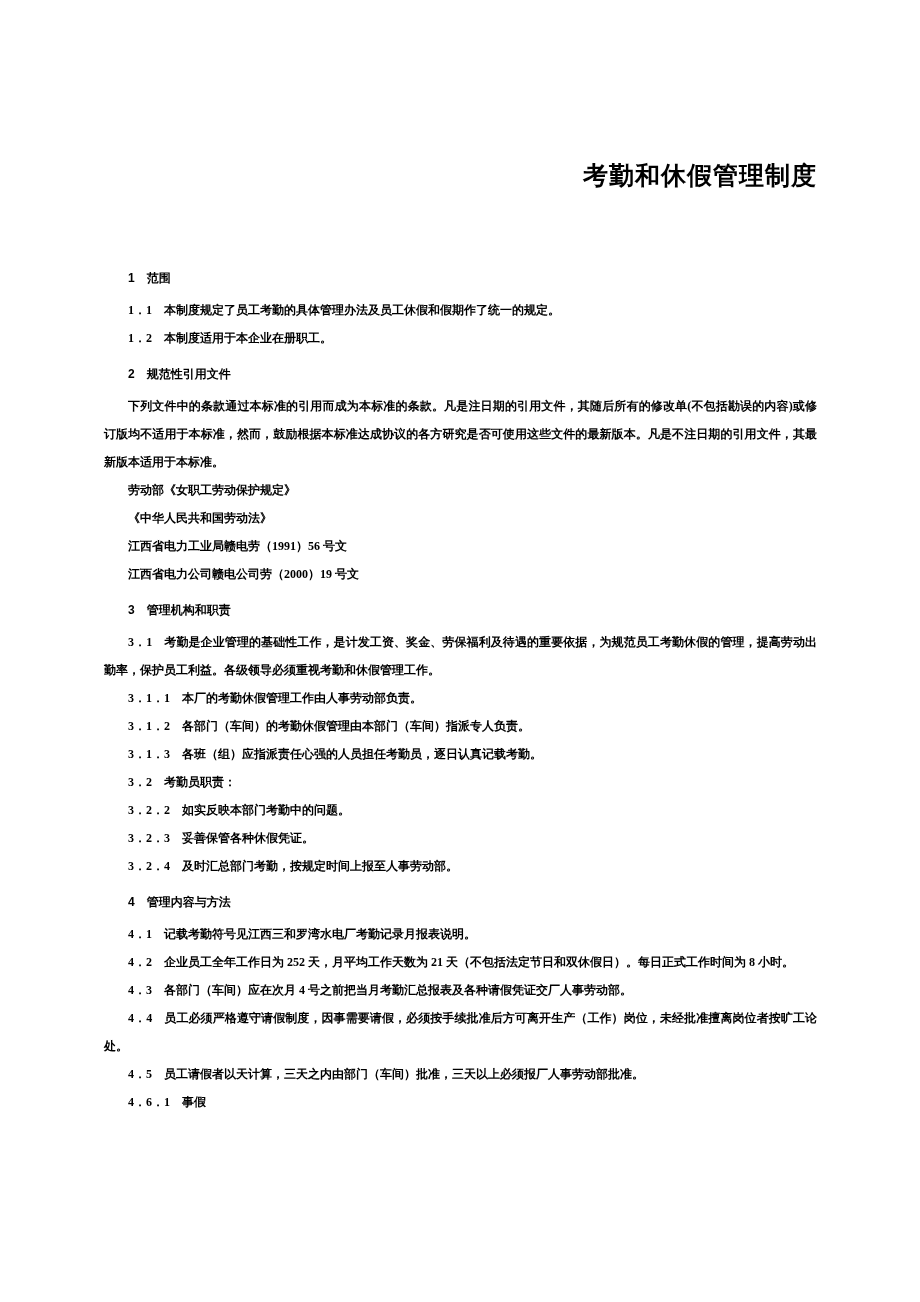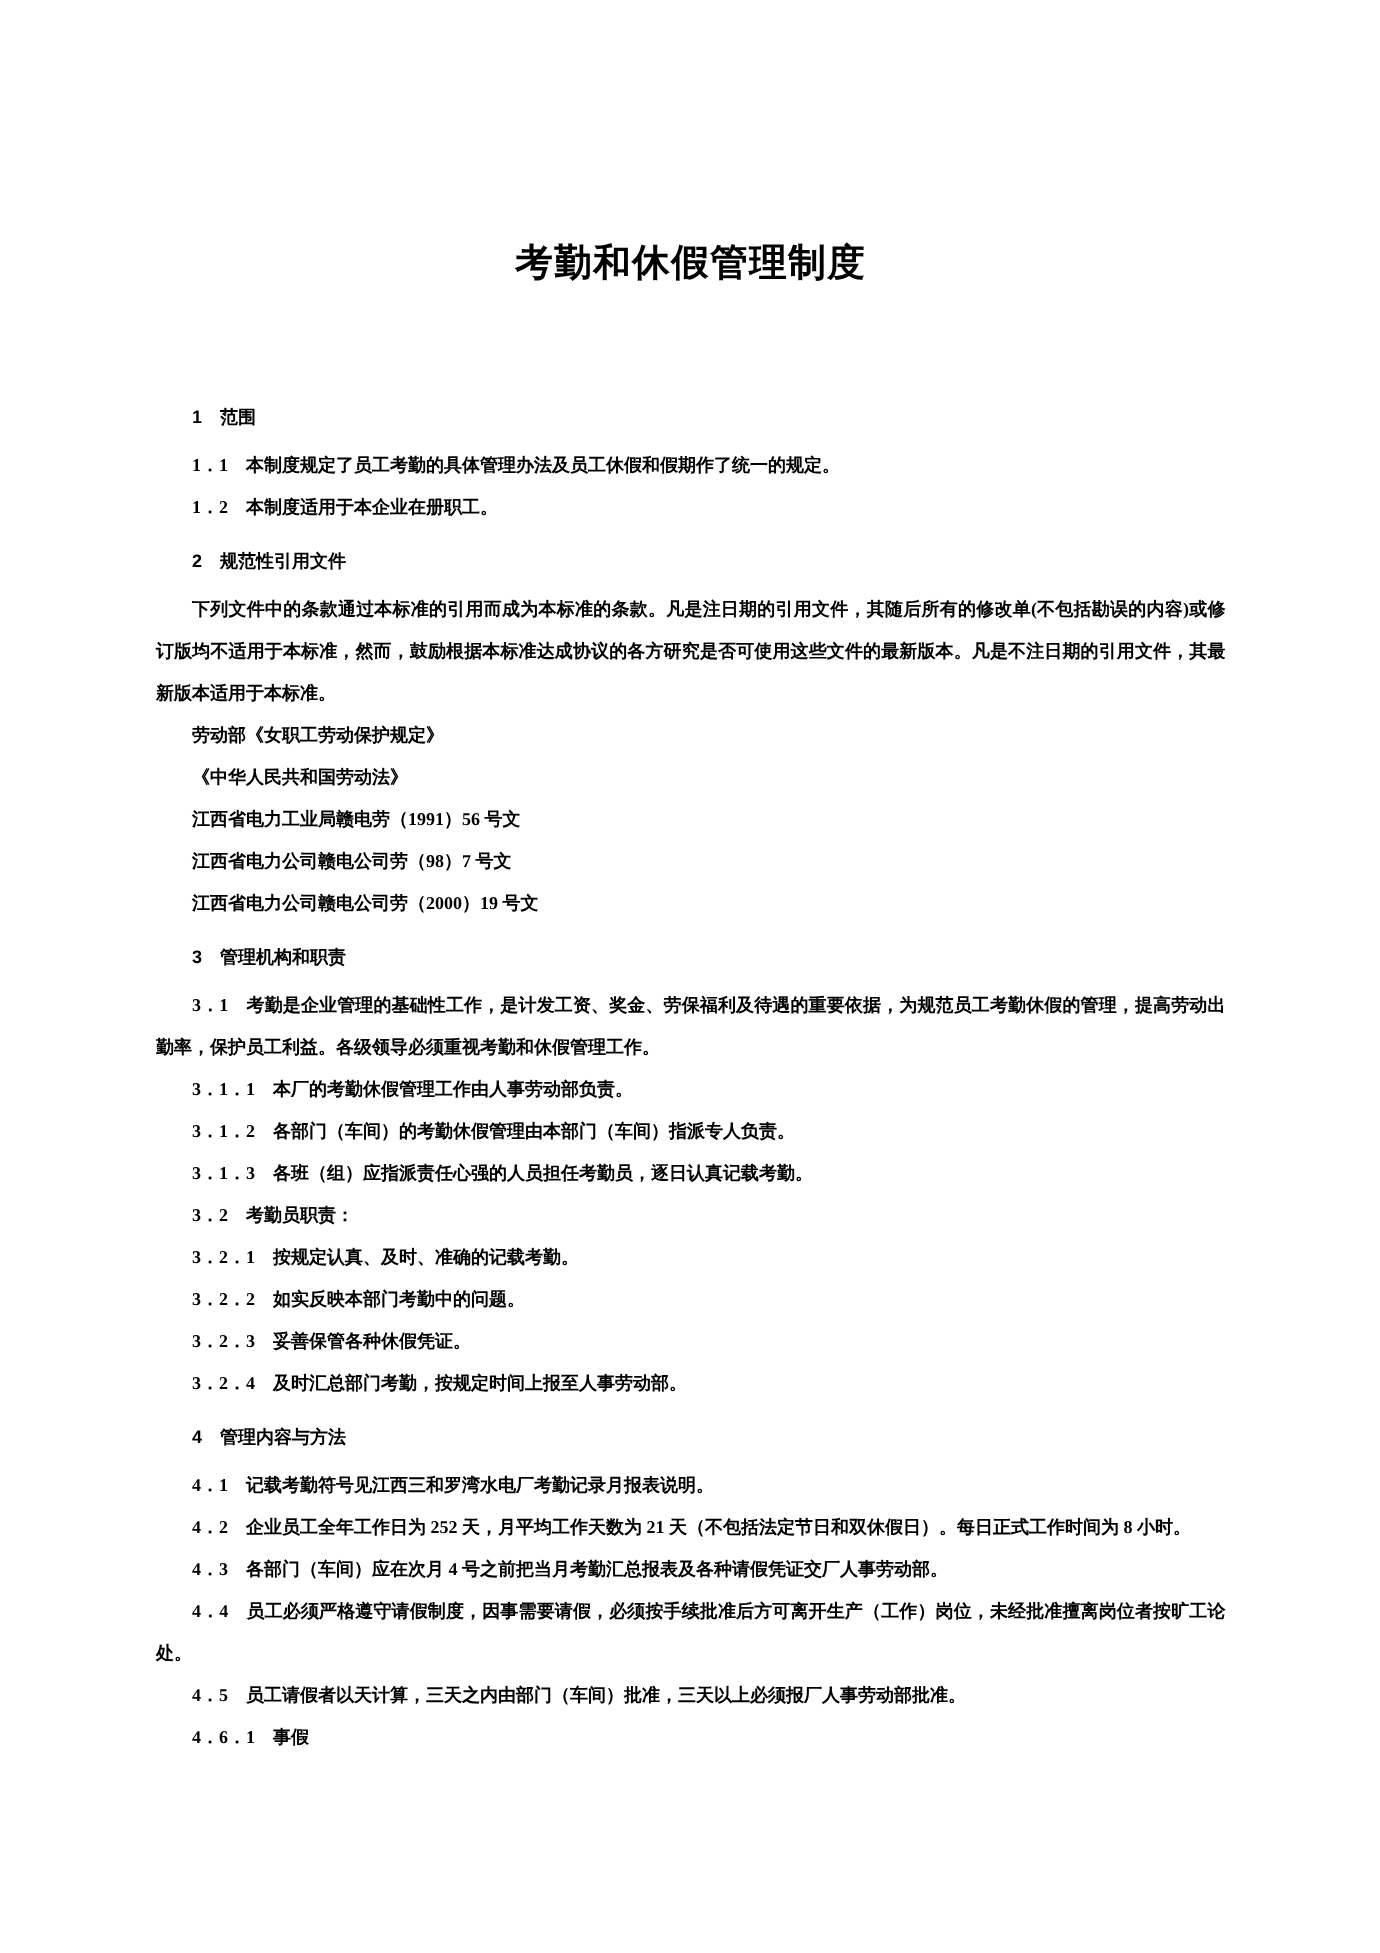--- a/index.html
+++ b/index.html
@@ -13,21 +13,21 @@
   .page {
     width: 920px;
     height: 1302px;
     padding: 158px 103px 30px 104px;
     overflow: hidden;
     background: #ffffff;
   }
   .doc-title {
     font-size: 25px;
     font-weight: bold;
-    text-align: center;
+    text-align: right;
     line-height: 34px;
     letter-spacing: 1px;
     margin-bottom: 72px;
     font-family: "Liberation Sans", "DejaVu Sans", sans-serif;
   }
   .block {
     font-size: 12px;
     line-height: 28px;
     text-indent: 2em;
   }
@@ -49,29 +49,27 @@
   <div class="doc-title">考勤和休假管理制度</div>
   <div>
       <div class="block heading">1　范围</div>
       <div class="block para">1．1　本制度规定了员工考勤的具体管理办法及员工休假和假期作了统一的规定。</div>
       <div class="block para">1．2　本制度适用于本企业在册职工。</div>
       <div class="block heading">2　规范性引用文件</div>
       <div class="block para">下列文件中的条款通过本标准的引用而成为本标准的条款。凡是注日期的引用文件，其随后所有的修改单(不包括勘误的内容)或修订版均不适用于本标准，然而，鼓励根据本标准达成协议的各方研究是否可使用这些文件的最新版本。凡是不注日期的引用文件，其最新版本适用于本标准。</div>
       <div class="block para">劳动部《女职工劳动保护规定》</div>
       <div class="block para">《中华人民共和国劳动法》</div>
       <div class="block para">江西省电力工业局赣电劳（1991）56 号文</div>
-      <div class="block para">江西省电力公司赣电公司劳（98）7 号文</div>
       <div class="block para">江西省电力公司赣电公司劳（2000）19 号文</div>
       <div class="block heading">3　管理机构和职责</div>
       <div class="block para">3．1　考勤是企业管理的基础性工作，是计发工资、奖金、劳保福利及待遇的重要依据，为规范员工考勤休假的管理，提高劳动出勤率，保护员工利益。各级领导必须重视考勤和休假管理工作。</div>
       <div class="block para">3．1．1　本厂的考勤休假管理工作由人事劳动部负责。</div>
       <div class="block para">3．1．2　各部门（车间）的考勤休假管理由本部门（车间）指派专人负责。</div>
       <div class="block para">3．1．3　各班（组）应指派责任心强的人员担任考勤员，逐日认真记载考勤。</div>
       <div class="block para">3．2　考勤员职责：</div>
-      <div class="block para">3．2．1　按规定认真、及时、准确的记载考勤。</div>
       <div class="block para">3．2．2　如实反映本部门考勤中的问题。</div>
       <div class="block para">3．2．3　妥善保管各种休假凭证。</div>
       <div class="block para">3．2．4　及时汇总部门考勤，按规定时间上报至人事劳动部。</div>
       <div class="block heading">4　管理内容与方法</div>
       <div class="block para">4．1　记载考勤符号见江西三和罗湾水电厂考勤记录月报表说明。</div>
       <div class="block para">4．2　企业员工全年工作日为 252 天，月平均工作天数为 21 天（不包括法定节日和双休假日）。每日正式工作时间为 8 小时。</div>
       <div class="block para">4．3　各部门（车间）应在次月 4 号之前把当月考勤汇总报表及各种请假凭证交厂人事劳动部。</div>
       <div class="block para">4．4　员工必须严格遵守请假制度，因事需要请假，必须按手续批准后方可离开生产（工作）岗位，未经批准擅离岗位者按旷工论处。</div>
       <div class="block para">4．5　员工请假者以天计算，三天之内由部门（车间）批准，三天以上必须报厂人事劳动部批准。</div>
       <div class="block para">4．6．1　事假</div>

